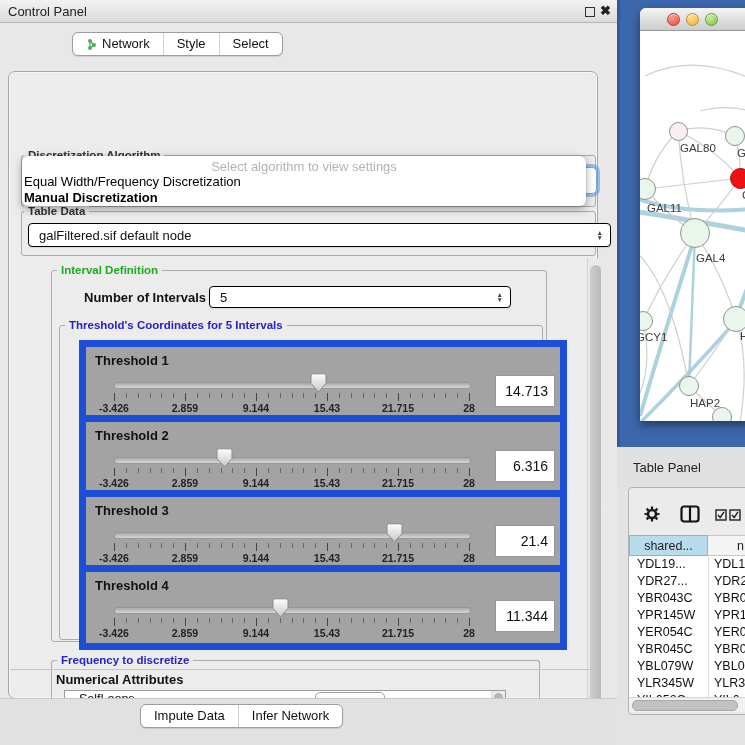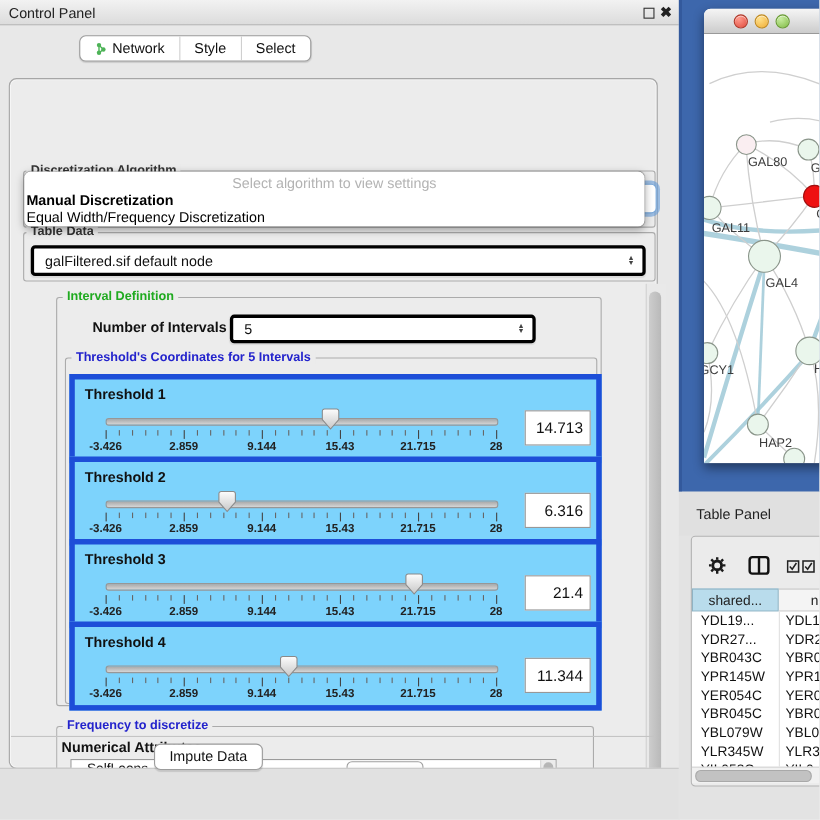--- a/index.html
+++ b/index.html
@@ -13,47 +13,47 @@
   .float-btn{position:absolute;left:585px;top:7px;width:8px;height:8px;border:1.5px solid #333;}
   .close-btn{position:absolute;left:600px;top:3px;font-size:13px;font-weight:bold;color:#222;}
   
   .seg{display:inline-flex;border:1px solid #9c9c9c;border-radius:6px;background:#fff;
        overflow:hidden;height:22px;box-shadow:0 1px 1px rgba(0,0,0,.12);}
   .seg .tab{display:flex;align-items:center;gap:4px;padding:0 13px;line-height:22px;font-size:13px;
             color:#111;border-left:1px solid #cfcfcf;cursor:default;white-space:nowrap;}
   .seg .tab:first-child{border-left:none;}
   .seg .tab.selected{background:linear-gradient(#717171,#7e7e7e);color:#e7e7e7;border-left-color:#6a6a6a;}
   #topTabs{left:72px;top:32px;}
-  #bottomTabs{left:140px;top:676px;}
+  #bottomTabs{left:140px;top:704px;}
   .bottom-strip{left:0;top:698px;width:618px;height:47px;background:#e1e1e1;border-top:1px solid #c9c9c9;}
   
   .content-panel{left:8px;top:71px;width:588px;height:626px;background:#ececec;border:1px solid #a6a6a6;
                  border-radius:7px;box-shadow:inset 0 0 0 1px rgba(255,255,255,.55);}
   .group{position:absolute;border:1px solid #ababab;border-radius:3px;}
   .group-label{position:absolute;font-size:11.5px;font-weight:bold;background:#ececec;padding:0 4px;white-space:nowrap;}
   .g-dark{color:#333;}.g-green{color:#1faa1f;}.g-blue{color:#2323cc;}
-  .combo{position:absolute;background:#fff;border:3px solid #000000;border-radius:4px;font-size:13px;
-         color:#111;box-shadow:0 1px 1px rgba(0,0,0,.08);}
+  .combo{position:absolute;background:#fff;border:1px solid #000000;border-radius:4px;font-size:13px;
+         color:#111;box-shadow:0 1px 1px rgba(0,0,0,.08);padding-left:28px;}
   .combo .cv{position:absolute;left:10px;top:50%;transform:translateY(-50%);}
   .combo .arrows{position:absolute;right:7px;top:50%;transform:translateY(-50%);font-size:6.5px;
                  color:#444;line-height:5px;text-align:center;}
   .algo-combo{left:28px;top:95px;width:558px;height:25px;background:#fff;border:1px solid #79a8d9;
               border-radius:5px;box-shadow:0 0 0 3px rgba(90,150,216,.55);}
   
   .popup{left:13px;top:84px;width:564px;height:50px;background:#fff;border-radius:6px;z-index:30;
          box-shadow:0 3px 8px rgba(0,0,0,.35),0 0 1px rgba(0,0,0,.4);}
   .popup .ph{margin-top:3px;text-align:center;color:#b3b3b3;font-size:13px;height:15px;}
   .popup .opt{font-size:13px;color:#000;padding-left:2px;height:15.5px;line-height:15.5px;}
   .popup .opt.first{font-weight:bold;}
   
   .vscroll-outer{left:578px;top:186px;width:17px;height:480px;background:#e9e9e9;border-left:1px solid #d2d2d2;}
   .vscroll-outer .thumb{position:absolute;left:2px;top:7px;width:11px;height:460px;border-radius:6px;
          background:linear-gradient(90deg,#cdcdcd,#b9b9b9);}
   
-  .thr-panel{position:absolute;left:0;width:474px;height:71px;background:#7dd3fc;border:5px solid #1d4ed8;}
+  .thr-panel{position:absolute;left:16px;width:474px;height:71px;background:#a3a3a3;border:7px solid #1d4ed8;}
   .thr-label{position:absolute;left:9px;top:6px;font-size:13px;font-weight:bold;color:#111;}
   .thr-track{position:absolute;left:28px;top:35px;width:355px;height:5px;border-radius:3px;
              background:linear-gradient(#a9a9a9,#d6d6d6);border:1px solid #979797;}
   .thr-thumb{position:absolute;top:26px;width:17px;height:20px;z-index:3;}
   .tick{position:absolute;width:1px;background:#666;top:46px;height:5px;}
   .tick.major{height:8px;background:#444;}
   .ticklabel{position:absolute;top:55px;transform:translateX(-50%);font-size:10.5px;font-weight:bold;
              color:#222;white-space:nowrap;}
   .val-box{position:absolute;left:409px;top:28px;width:52px;height:30px;background:#fff;
            border:1px solid #989898;font-size:14px;color:#111;text-align:right;line-height:30px;padding-right:6px;}
@@ -128,22 +128,22 @@
 
 <div class="abs content-panel">
 
   <div class="group" style="left:12px;top:83px;width:573px;height:50px;"></div>
   <span class="group-label g-dark" style="left:15px;top:77px;">Discretization Algorithm</span>
   <div class="abs algo-combo"></div>
 
   <div class="abs popup">
     <div class="ph">Select algorithm to view settings</div>
     <div id="popupOpts">
+        <div class="opt">Equal Width/Frequency Discretization</div>
         <div class="opt first">Manual Discretization</div>
-        <div class="opt">Equal Width/Frequency Discretization</div>
       </div>
   </div>
 
   <div class="group" style="left:12px;top:139px;width:573px;height:43px;"></div>
   <span class="group-label g-dark" style="left:15px;top:133px;">Table Data</span>
   <div class="combo" style="left:19px;top:151px;width:553px;height:22px;">
     <span class="cv">galFiltered.sif default node</span>
     <span class="arrows">▲<br>▼</span>
   </div>
 
@@ -383,20 +383,23 @@
 
   <div class="abs divider" style="left:1px;top:597px;width:586px;"></div>
   <div class="abs apply-btn" style="left:259px;top:620px;margin-left:47px;">Apply</div>
 </div>
 
 <div class="abs bottom-strip"></div>
 <div class="abs seg" id="bottomTabs">
     <div class="tab">
       <span>Impute Data</span>
     </div>
+    <div class="tab">
+      <span>Infer Network</span>
+    </div>
   </div>
 
 <div class="abs right">
   <div class="blue-frame" id="blueFrame" style="background: rgb(61, 103, 172);">
     <div class="net-window">
       <div class="net-titlebar">
         <span class="light" style="left:27px;background:radial-gradient(circle at 35% 30%,#ff9a8d,#e04b3c);border:1px solid #b03a2c;"></span>
         <span class="light" style="left:46px;background:radial-gradient(circle at 35% 30%,#ffe08a,#efad35);border:1px solid #c08a20;"></span>
         <span class="light" style="left:65px;background:radial-gradient(circle at 35% 30%,#c8eda0,#7fba44);border:1px solid #699c35;"></span>
       </div>

